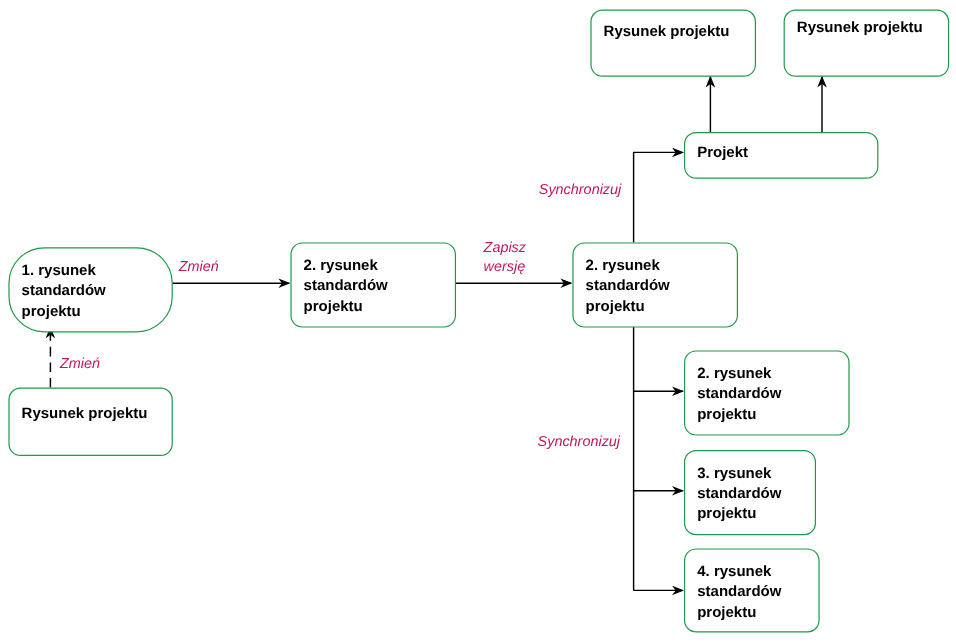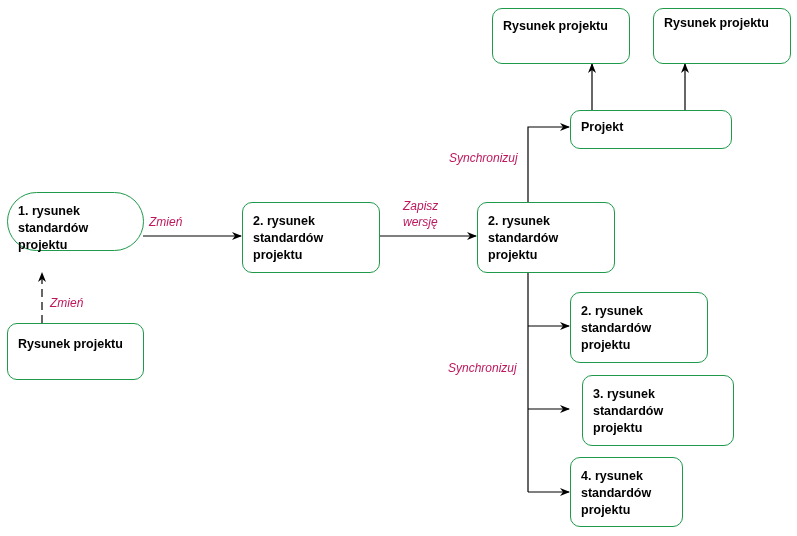--- a/index.html
+++ b/index.html
@@ -33,21 +33,21 @@
 
   <line x1="592" y1="110" x2="592" y2="64" stroke="#000" stroke-width="1.2" marker-end="url(#ah)"></line>
   <line x1="685" y1="110" x2="685" y2="64" stroke="#000" stroke-width="1.2" marker-end="url(#ah)"></line>
 
   <line x1="528" y1="272" x2="528" y2="492" stroke="#000" stroke-width="1.2"></line>
   <line x1="528" y1="326" x2="569" y2="326" stroke="#000" stroke-width="1.2" marker-end="url(#ah)"></line>
   <line x1="528" y1="409" x2="569" y2="409" stroke="#000" stroke-width="1.2" marker-end="url(#ah)"></line>
   <line x1="528" y1="492" x2="569" y2="492" stroke="#000" stroke-width="1.2" marker-end="url(#ah)"></line>
 </svg>
 
-<div class="box" style="left:7px;top:192px;width:137px;height:59px;border-radius:30px;">
+<div class="box" style="left:7px;top:206px;width:137px;height:71px;border-radius:30px;">
   <span class="txt">1. rysunek
 standardów
 projektu</span>
 </div>
 <div class="box" style="left:7px;top:323px;width:137px;height:57px;">
   <span class="txt" style="top:12px;">Rysunek projektu</span>
 </div>
 <div class="box" style="left:242px;top:202px;width:138px;height:71px;">
   <span class="txt">2. rysunek
 standardów
@@ -65,21 +65,21 @@
   <span class="txt" style="top:9px;">Rysunek projektu</span>
 </div>
 <div class="box" style="left:653px;top:8px;width:138px;height:56px;">
   <span class="txt" style="top:6px;">Rysunek projektu</span>
 </div>
 <div class="box" style="left:570px;top:292px;width:138px;height:71px;">
   <span class="txt">2. rysunek
 standardów
 projektu</span>
 </div>
-<div class="box" style="left:570px;top:375px;width:152px;height:71px;margin-left:12px;">
+<div class="box" style="left:570px;top:375px;width:110px;height:71px;">
   <span class="txt">3. rysunek
 standardów
 projektu</span>
 </div>
 <div class="box" style="left:570px;top:457px;width:113px;height:70px;">
   <span class="txt">4. rysunek
 standardów
 projektu</span>
 </div>
 

